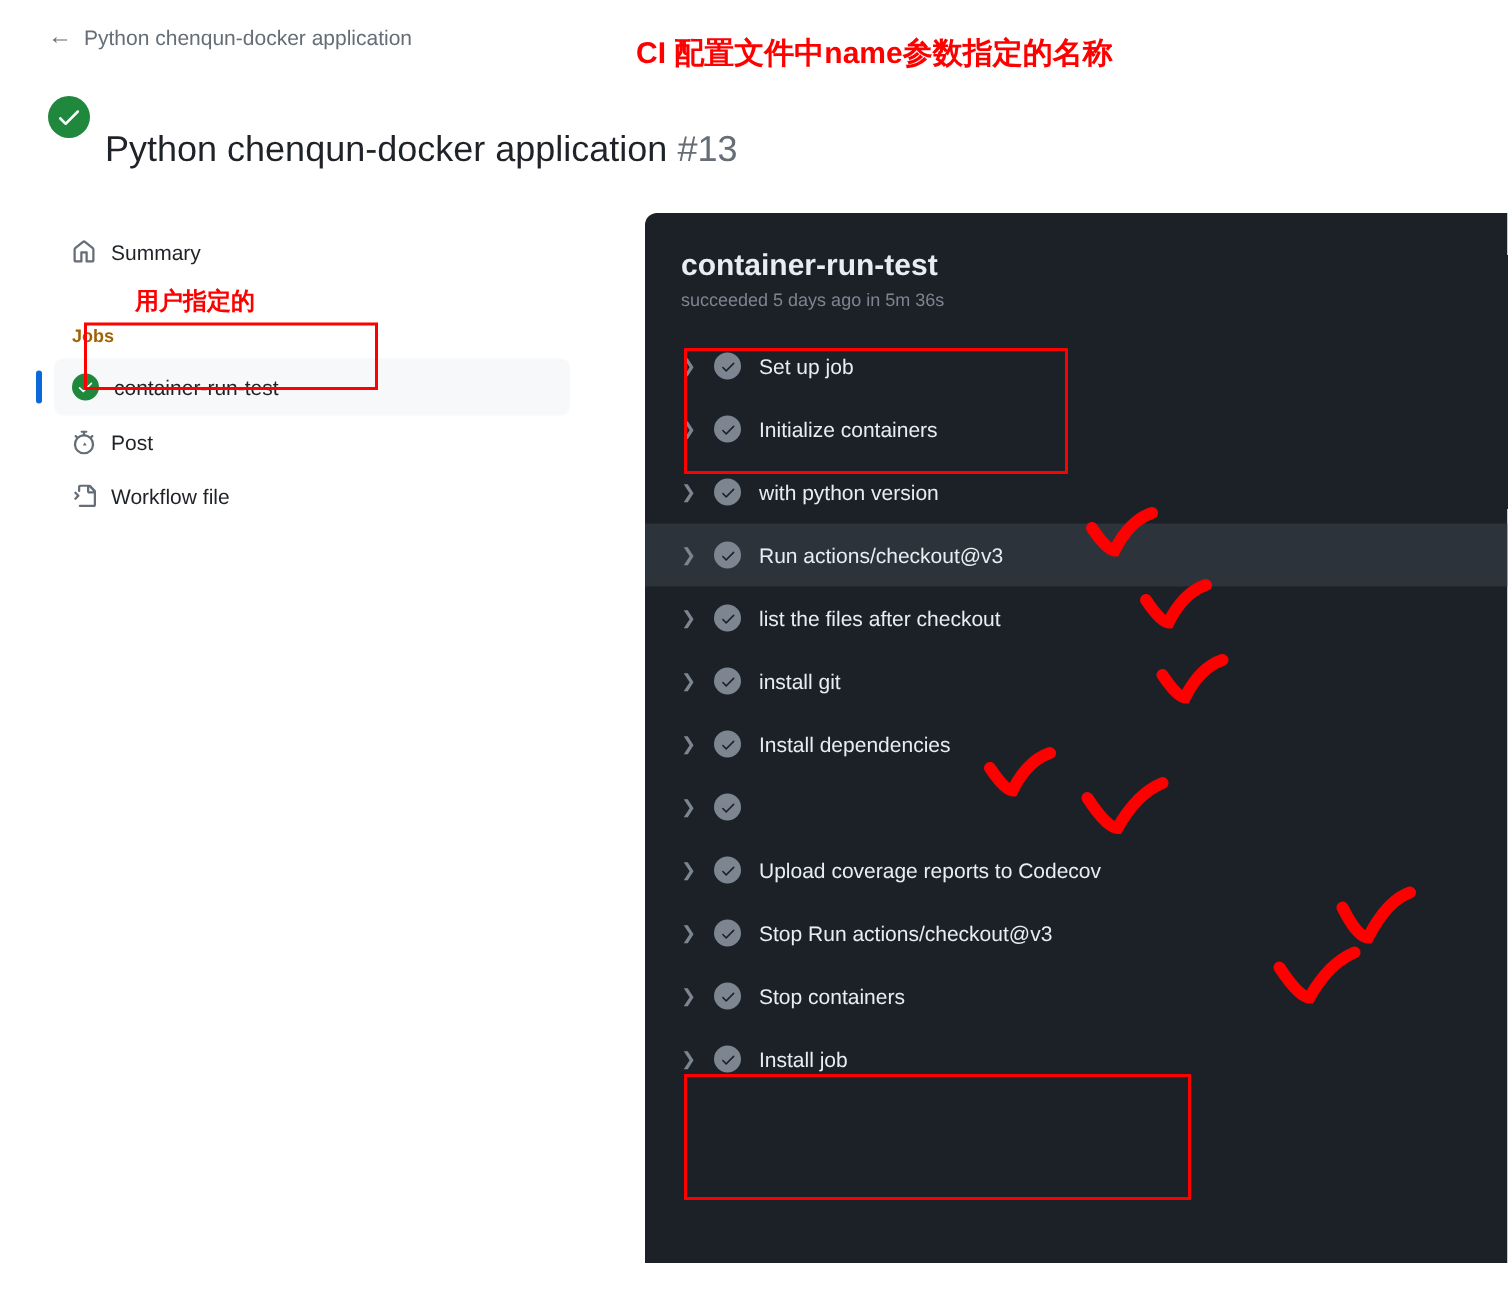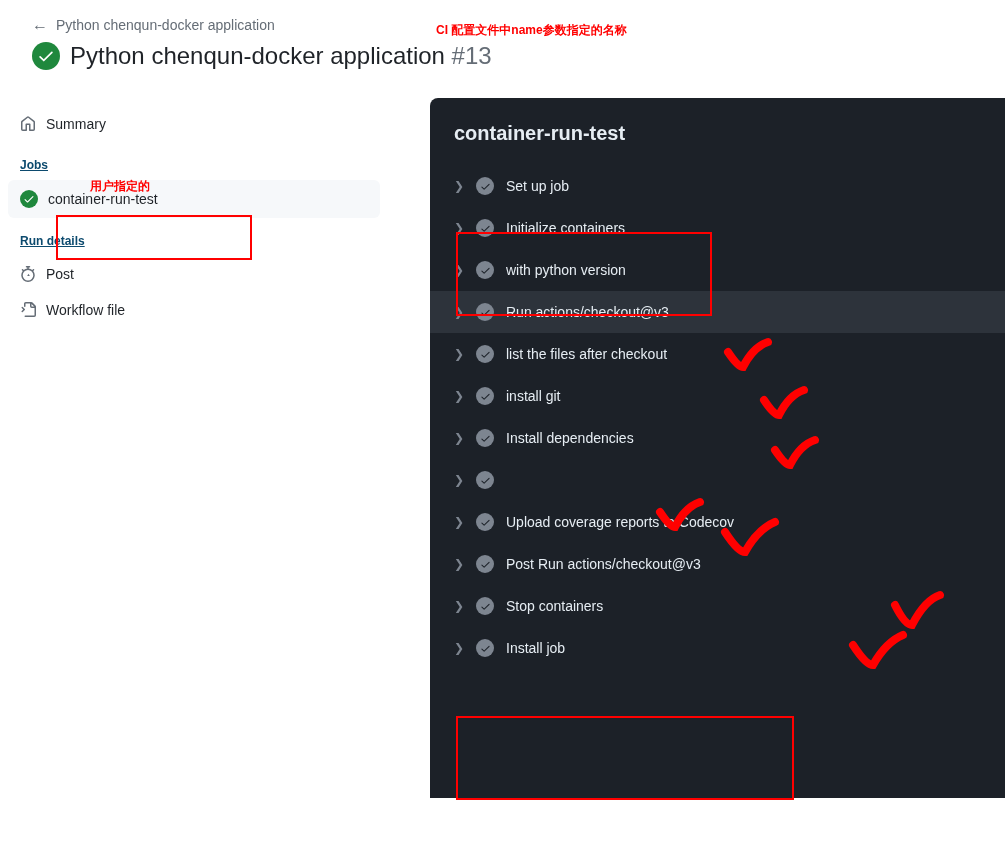--- a/index.html
+++ b/index.html
@@ -48,32 +48,33 @@
       flex-shrink: 0;
     }
     .success-badge svg {
       width: 18px;
       height: 18px;
       fill: white;
     }
     .title-text {
       font-size: 24px;
       font-weight: 400;
+      margin-top: 44px;
     }
     .run-number {
       color: #656d76;
       font-weight: 300;
     }
     .main-container {
       display: flex;
       margin-top: 20px;
     }
     .sidebar {
       width: 400px;
-      padding: 8px 20px 0 8px;
+      padding: 8px 20px 0 36px;
     }
     .sidebar-item {
       display: flex;
       align-items: center;
       gap: 10px;
       padding: 10px 12px;
       border-radius: 6px;
       font-size: 14px;
       cursor: pointer;
       position: relative;
@@ -87,24 +88,23 @@
       left: -12px;
       top: 8px;
       bottom: 8px;
       width: 4px;
       background: #0969da;
       border-radius: 2px;
     }
     .sidebar-heading {
       font-size: 12px;
       font-weight: 600;
-      color: #0c4a6e;
+      color: #a16207;
       padding: 8px 12px;
-      margin-top: 8px;
-      text-decoration: underline;
+      margin-top: 23px;
     }
     .sidebar-icon {
       width: 16px;
       height: 16px;
       display: flex;
       align-items: center;
       justify-content: center;
     }
     .small-success {
       width: 18px;
@@ -228,21 +228,20 @@
 
     <div class="sidebar-item active">
       <span class="small-success">
         <svg viewBox="0 0 16 16">
             <path fill="white" d="M13.78 4.22a.75.75 0 0 1 0 1.06l-7.25 7.25a.75.75 0 0 1-1.06 0L2.22 9.28a.75.75 0 0 1 1.06-1.06L6 10.94l6.72-6.72a.75.75 0 0 1 1.06 0Z"></path>
           </svg>
       </span>
       <span>container-run-test</span>
     </div>
 
-    <div class="sidebar-heading">Run details</div>
 
     <div class="sidebar-item">
       <span class="sidebar-icon">
         <svg viewBox="0 0 16 16" width="16" height="16" fill="#656d76">
             <path d="M5.75.75A.75.75 0 0 1 6.5 0h3a.75.75 0 0 1 0 1.5h-.75v1l-.001.041a6.724 6.724 0 0 1 3.464 1.435l.007-.006.75-.75a.749.749 0 0 1 1.275.326.749.749 0 0 1-.215.734l-.75.75-.006.007a6.75 6.75 0 1 1-10.548 0L2.72 5.03l-.75-.75a.751.751 0 0 1 .018-1.042.751.751 0 0 1 1.042-.018l.75.75.007.006A6.72 6.72 0 0 1 7.25 2.541V1.5H6.5a.75.75 0 0 1-.75-.75ZM8 14.5A5.25 5.25 0 1 0 8 4a5.25 5.25 0 0 0 0 10.5Zm.389-6.7 1.261 1.8A.25.25 0 0 1 9.445 10H7.555a.25.25 0 0 1-.205-.394l1.26-1.8a.25.25 0 0 1 .41 0Z"></path>
           </svg>
       </span>
       <span>Post</span>
     </div>
 
@@ -252,20 +251,26 @@
             <path d="M4 1.75C4 .784 4.784 0 5.75 0h5.586c.464 0 .909.184 1.237.513l2.914 2.914c.329.328.513.773.513 1.237v8.586A1.75 1.75 0 0 1 14.25 15h-9a.75.75 0 0 1 0-1.5h9a.25.25 0 0 0 .25-.25V6h-2.75A1.75 1.75 0 0 1 10 4.25V1.5H5.75a.25.25 0 0 0-.25.25v2.5a.75.75 0 0 1-1.5 0ZM1.72 4.97a.75.75 0 0 1 1.06 0l2 2a.75.75 0 0 1 0 1.06l-2 2a.749.749 0 0 1-1.275-.326.749.749 0 0 1 .215-.734l1.47-1.47-1.47-1.47a.75.75 0 0 1 0-1.06ZM11.5 4.25c0 .138.112.25.25.25h2.36L11.5 1.89Z"></path>
           </svg>
       </span>
       <span>Workflow file</span>
     </div>
   </div>
 
   <div class="log-panel">
     <div class="job-header">
       <div class="job-title">container-run-test</div>
+      <div class="job-subtitle">
+        <span>succeeded</span>
+        <span>5 days ago</span>
+        <span>in</span>
+        <span>5m 36s</span>
+      </div>
     </div>
     <div id="steps-container">
         <div class="step-row">
     <span class="chevron">❯</span>
     <span class="step-check">
             <svg viewBox="0 0 16 16">
               <path fill="#1c2128" d="M13.78 4.22a.75.75 0 0 1 0 1.06l-7.25 7.25a.75.75 0 0 1-1.06 0L2.22 9.28a.75.75 0 0 1 1.06-1.06L6 10.94l6.72-6.72a.75.75 0 0 1 1.06 0Z"></path>
             </svg>
           </span>
     <span>Set up job</span>
@@ -341,21 +346,21 @@
           </span>
     <span>Upload coverage reports to Codecov</span>
   </div>
         <div class="step-row">
     <span class="chevron">❯</span>
     <span class="step-check">
             <svg viewBox="0 0 16 16">
               <path fill="#1c2128" d="M13.78 4.22a.75.75 0 0 1 0 1.06l-7.25 7.25a.75.75 0 0 1-1.06 0L2.22 9.28a.75.75 0 0 1 1.06-1.06L6 10.94l6.72-6.72a.75.75 0 0 1 1.06 0Z"></path>
             </svg>
           </span>
-    <span>Post Run actions/checkout@v3</span>
+    <span>Stop Run actions/checkout@v3</span>
   </div>
         <div class="step-row">
     <span class="chevron">❯</span>
     <span class="step-check">
             <svg viewBox="0 0 16 16">
               <path fill="#1c2128" d="M13.78 4.22a.75.75 0 0 1 0 1.06l-7.25 7.25a.75.75 0 0 1-1.06 0L2.22 9.28a.75.75 0 0 1 1.06-1.06L6 10.94l6.72-6.72a.75.75 0 0 1 1.06 0Z"></path>
             </svg>
           </span>
     <span>Stop containers</span>
   </div>
@@ -365,22 +370,22 @@
             <svg viewBox="0 0 16 16">
               <path fill="#1c2128" d="M13.78 4.22a.75.75 0 0 1 0 1.06l-7.25 7.25a.75.75 0 0 1-1.06 0L2.22 9.28a.75.75 0 0 1 1.06-1.06L6 10.94l6.72-6.72a.75.75 0 0 1 1.06 0Z"></path>
             </svg>
           </span>
     <span>Install job</span>
   </div>
       </div>
   </div>
 </div>
 
-<div class="annotation" style="top:22px; left:436px; font-size:12px">CI 配置文件中name参数指定的名称</div>
-<div class="annotation" style="top:178px; left:90px; font-size:12px">用户指定的</div>
+<div class="annotation" style="top:22px; left:424px; font-size:20px">CI 配置文件中name参数指定的名称</div>
+<div class="annotation" style="top:191px; left:90px; font-size:16px">用户指定的</div>
 
 <div class="annotation-box" style="top:215px; left:56px; width:196px; height:45px"></div>
 <div class="annotation-box" style="top:232px; left:456px; width:256px; height:84px"></div>
 <div class="annotation-box" style="top:716px; left:456px; width:338px; height:84px"></div>
 
 <svg class="red-check" style="top:337px; left:723px" width="50" height="40">
     <path d="M5 15 Q15 30 20 30 Q30 10 45 5" stroke="#ff0000" stroke-width="8" fill="none" stroke-linecap="round"></path>
   </svg>
 <svg class="red-check" style="top:385px; left:759px" width="50" height="40">
     <path d="M5 15 Q15 30 20 30 Q30 10 45 5" stroke="#ff0000" stroke-width="8" fill="none" stroke-linecap="round"></path>

